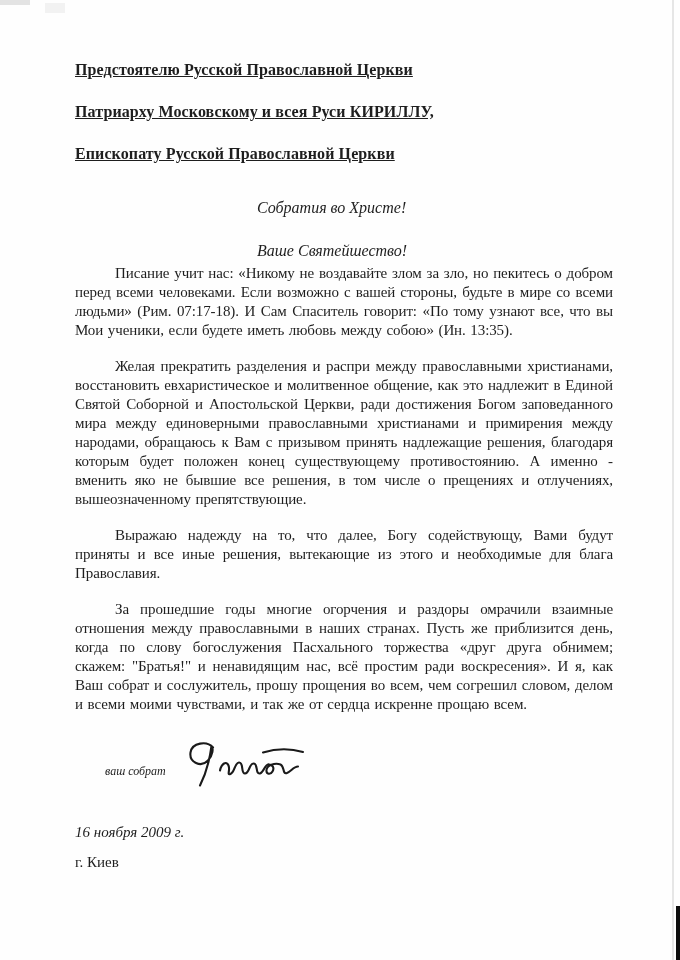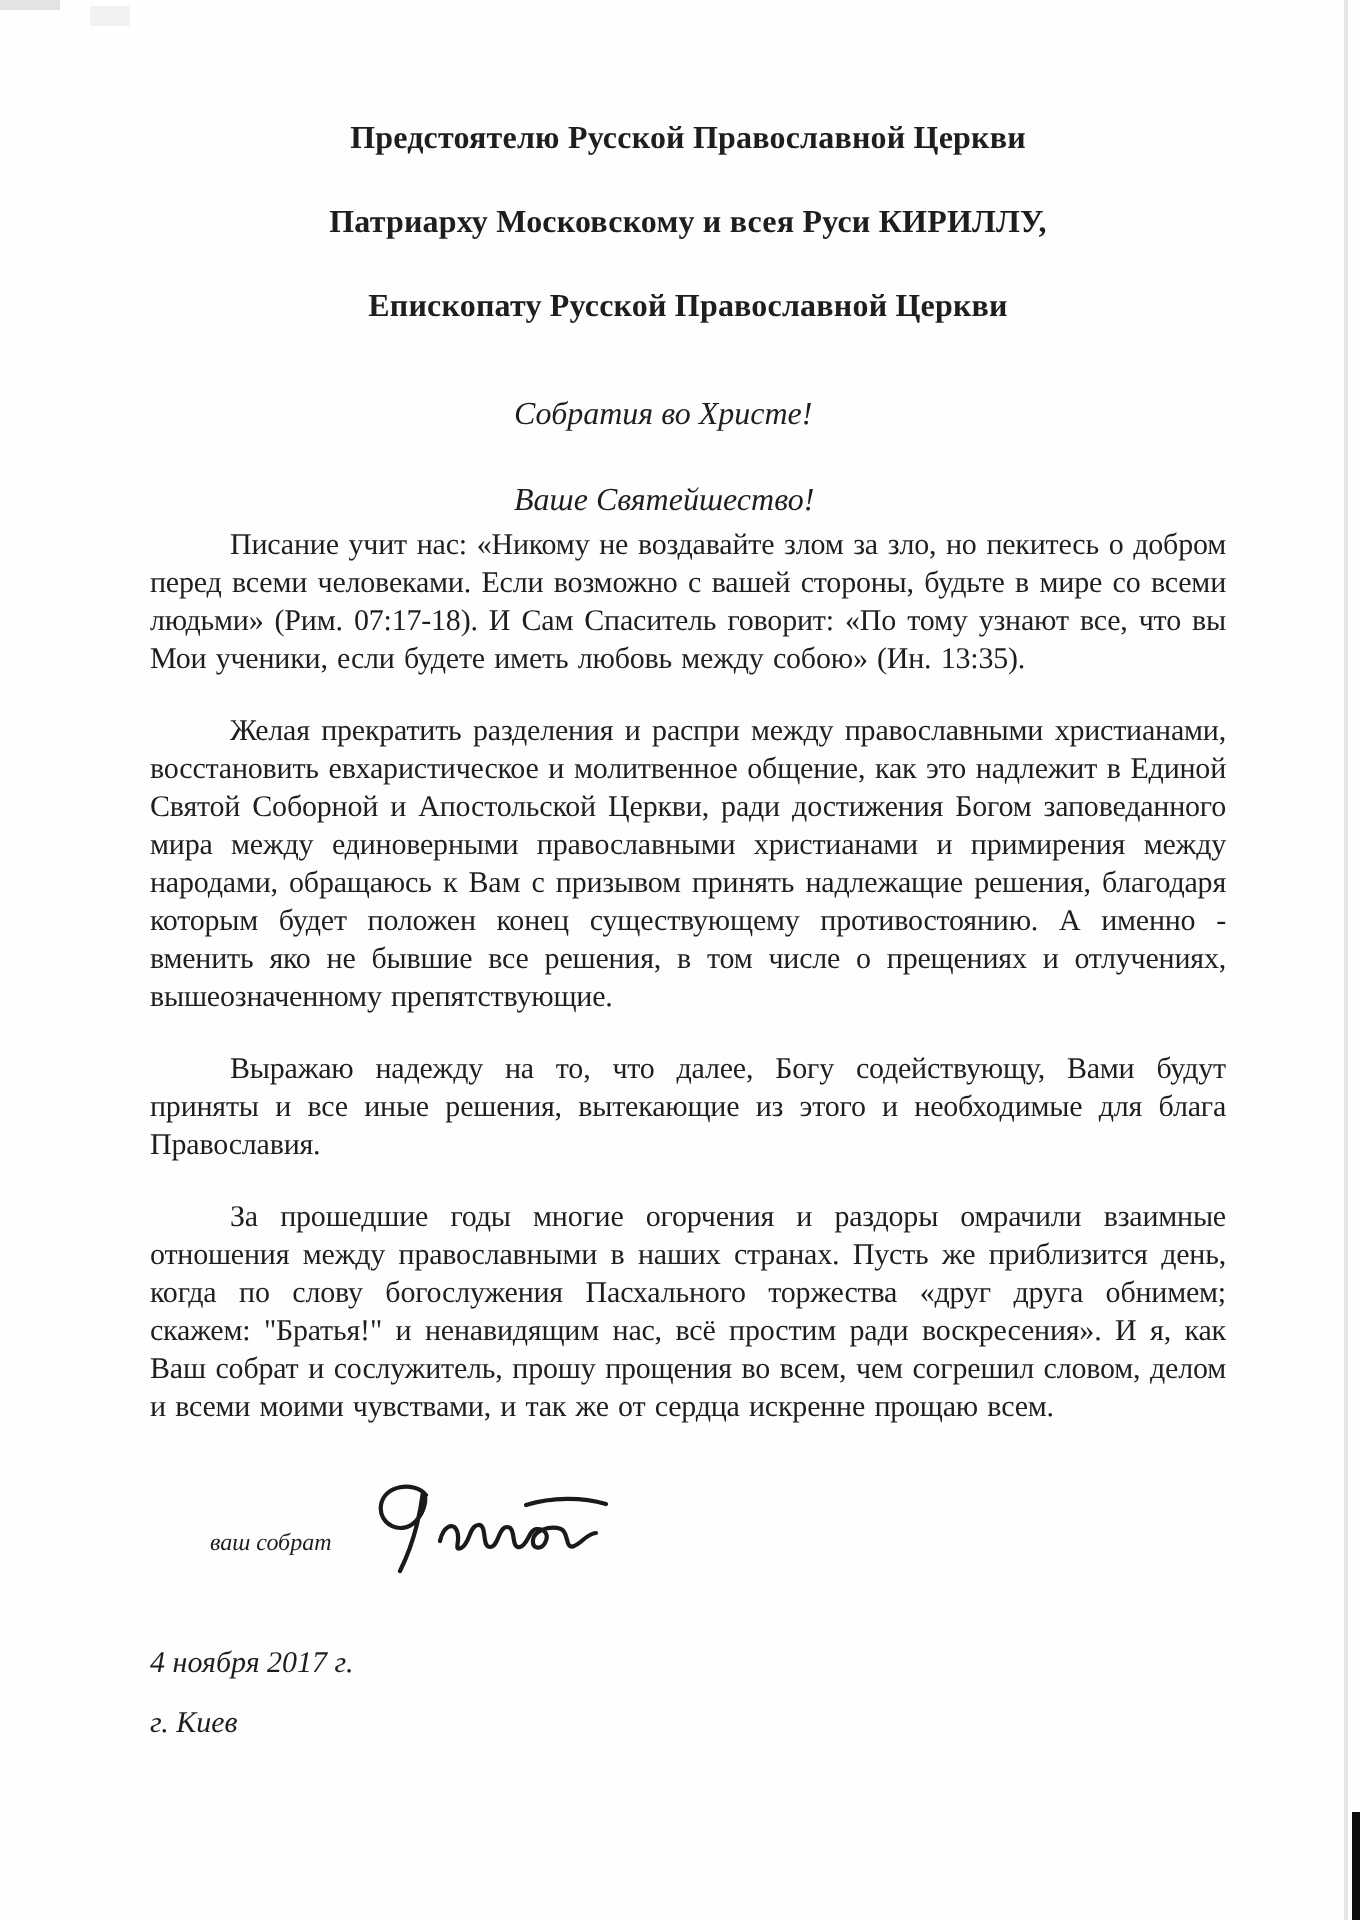--- a/index.html
+++ b/index.html
@@ -38,21 +38,22 @@
     width: 4px; height: 54px;
     background: #0d0d0d;
   }
 
   
   .recipients {
     position: absolute;
     top: 60px;
     left: 75px;
     width: 538px;
-    text-align: center;
+    text-align: left;
+    text-decoration: underline;
   }
   .recipients .line {
     font-weight: bold;
     font-size: 16px;
     line-height: 20px;
     margin-bottom: 22px;
     letter-spacing: 0.1px;
   }
 
   
@@ -114,21 +115,20 @@
     top: 824px;
     left: 75px;
     font-size: 15px;
     font-style: italic;
   }
   .place-line {
     position: absolute;
     top: 854px;
     left: 75px;
     font-size: 15px;
-    font-style: italic;
   }
 </style>
 </head>
 <body>
 
 <div class="page">
 
   <div class="artifact-topleft-a"></div>
   <div class="artifact-topleft-b"></div>
   <div class="artifact-edge-line"></div>
@@ -162,16 +162,16 @@
 
         <path d="M 37 31 C 38.5 24, 43.5 21, 45.5 26 C 47.5 31, 43.5 36, 47.5 34.5 C 52 32.5, 51.5 23.5, 56 23 C 61 22.5, 57.5 34, 62 34 C 66.5 34, 66 24, 70.5 24 C 75.5 24, 72 35, 77 34 C 81 33, 81.5 25, 85.5 25"></path>
 
         <path d="M 85.5 25 C 90 25, 91.5 28.5, 89.5 32 C 87.5 35.5, 83 35, 83.5 30.5 C 84 26, 91.5 23, 97.5 25 C 101.5 26.7, 99.5 34.7, 103.5 33.7 C 107.5 32.7, 110.5 27, 115 27"></path>
 
         <path d="M 80 13 C 93 9, 108 9, 120 12.5"></path>
       </g>
     </svg>
   </div>
 
-  <div class="date-line">4 ноября 2017 г.</div>
+  <div class="date-line">16 ноября 2009 г.</div>
   <div class="place-line">г. Киев</div>
 
 </div>
 
 </body></html>

